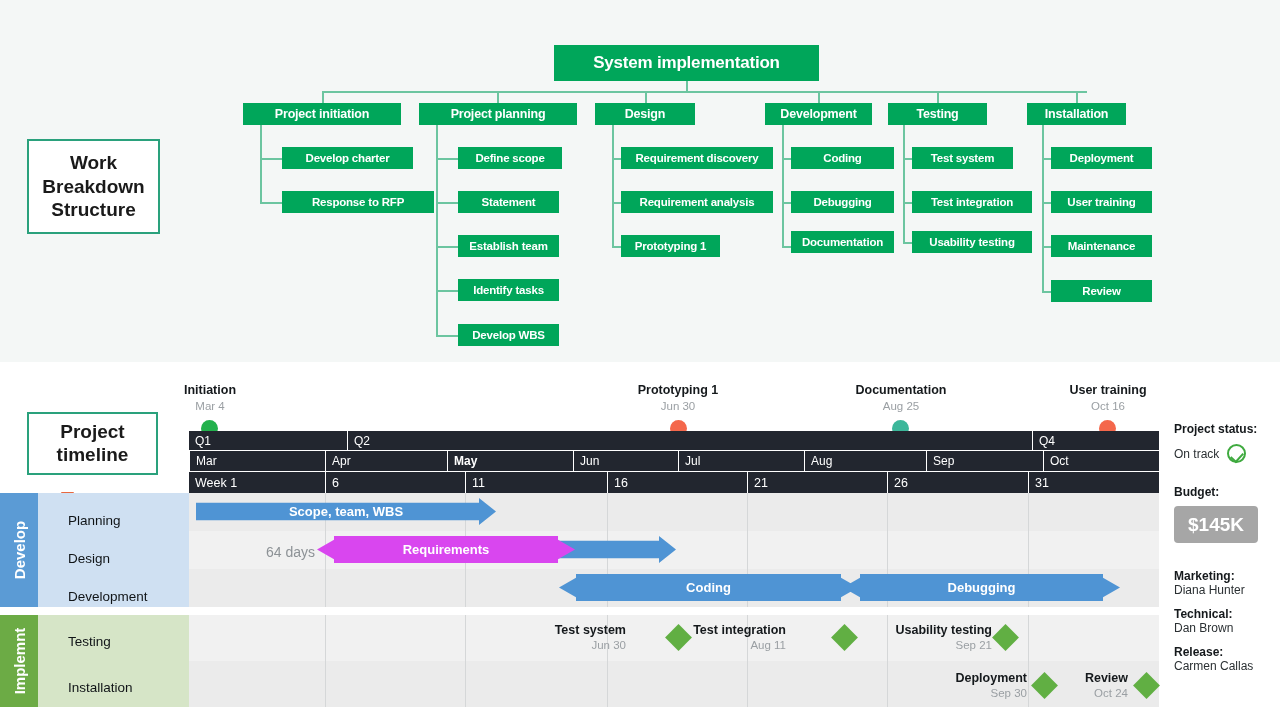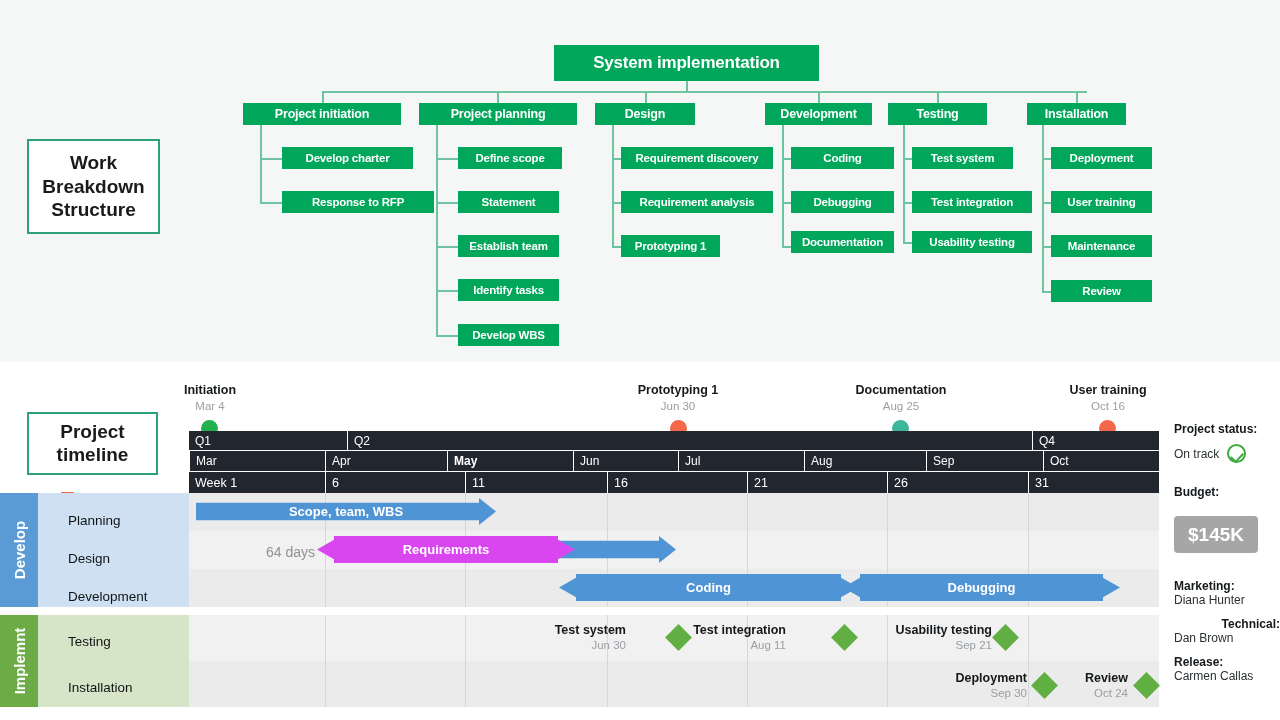--- a/index.html
+++ b/index.html
@@ -126,21 +126,21 @@
     width: 19px; height: 19px; border-radius: 50%;
     border: 2px solid #3faa3f; position: relative; flex: none;
   }
   .check-badge::after {
     content: ""; position: absolute; left: 4px; top: 3.5px;
     width: 6px; height: 10px;
     border-right: 2.5px solid #3faa3f; border-bottom: 2.5px solid #3faa3f;
     transform: rotate(42deg);
   }
   .budget-box {
-    margin-top: 17px; width: 84px; height: 37px; border-radius: 4px;
+    margin-top: 7px; width: 84px; height: 37px; border-radius: 4px;
     background: #a6a6a6; color: #ffffff;
     font-size: 19px; font-weight: bold;
     display: flex; align-items: center; justify-content: center;
   }
   .people { margin-top: 26px; }
   .people div + .info-label { margin-top: 9px; }
 </style>
 </head>
 <body>
 
@@ -380,21 +380,21 @@
         <span class="info-value">On track</span>
         <span class="check-badge"></span>
       </div>
 
       <div class="info-label" style="margin-top:22px;">Budget:</div>
       <div class="budget-box">$145K</div>
 
       <div class="people">
         <div class="info-label">Marketing:</div>
         <div class="info-value">Diana Hunter</div>
-        <div class="info-label" style="margin-top:10px;text-align:right;">Technical:</div>
+        <div class="info-label" style="margin-top:10px;">Technical:</div>
         <div class="info-value">Dan Brown</div>
         <div class="info-label" style="margin-top:10px;">Release:</div>
         <div class="info-value">Carmen Callas</div>
       </div>
     </div>
 
   </div>
 </div>
 
 </body></html>

